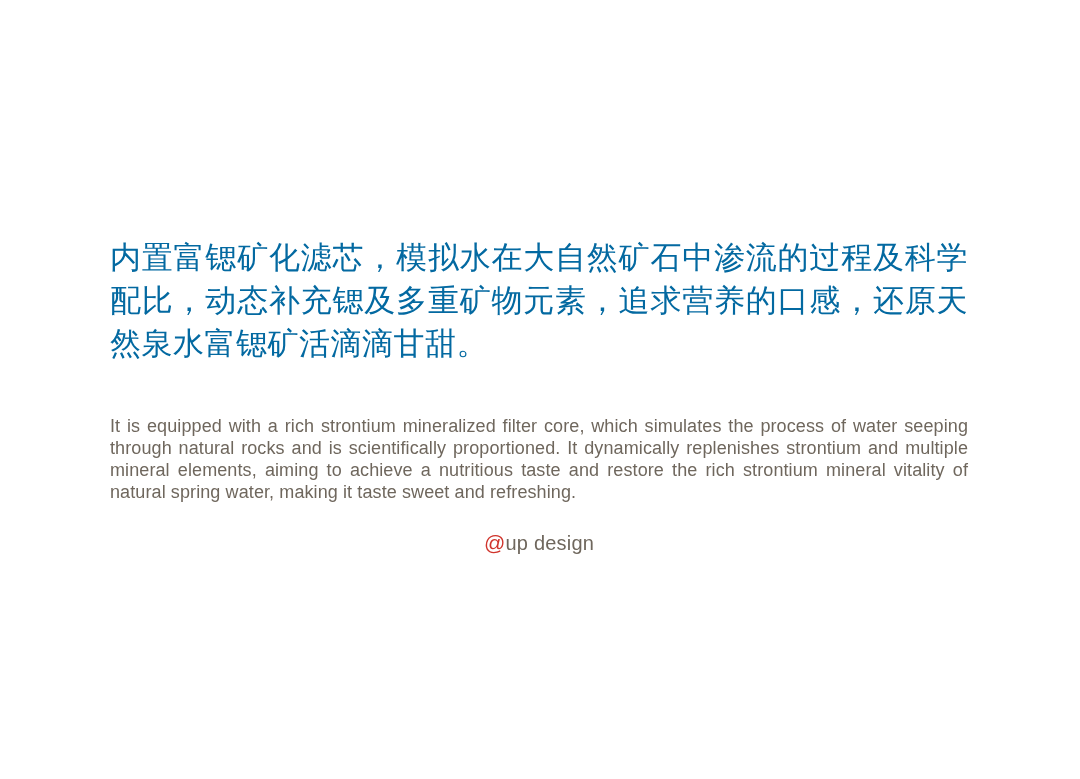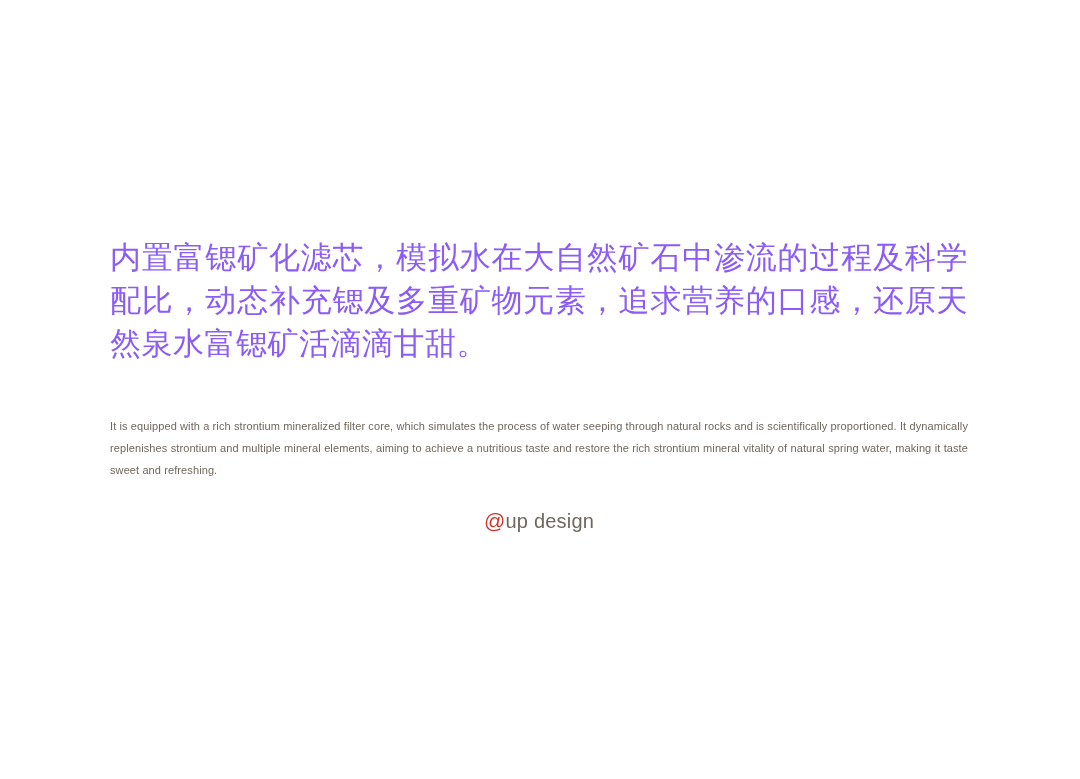--- a/index.html
+++ b/index.html
@@ -22,32 +22,32 @@
   .content {
     position: absolute;
     left: 110px;
     top: 236px;
     width: 858px;
   }
   .headline {
     font-family: "Liberation Sans", sans-serif;
     font-size: 31px;
     line-height: 43px;
-    color: #8b5cf6;
+    color: #0369a1;
     letter-spacing: 0.5px;
     font-weight: 400;
     margin: 0;
     text-align: justify;
     text-justify: inter-character;
   }
   .body-copy {
     margin: 0;
     margin-top: 50px;
     font-family: "Liberation Sans", sans-serif;
-    font-size: 11px;
+    font-size: 18px;
     line-height: 22px;
     color: #6f675d;
     text-align: justify;
     letter-spacing: 0.1px;
     font-weight: 400;
   }
   .credit {
     margin-top: 27px;
     font-family: "Liberation Sans", sans-serif;
     font-size: 20px;

